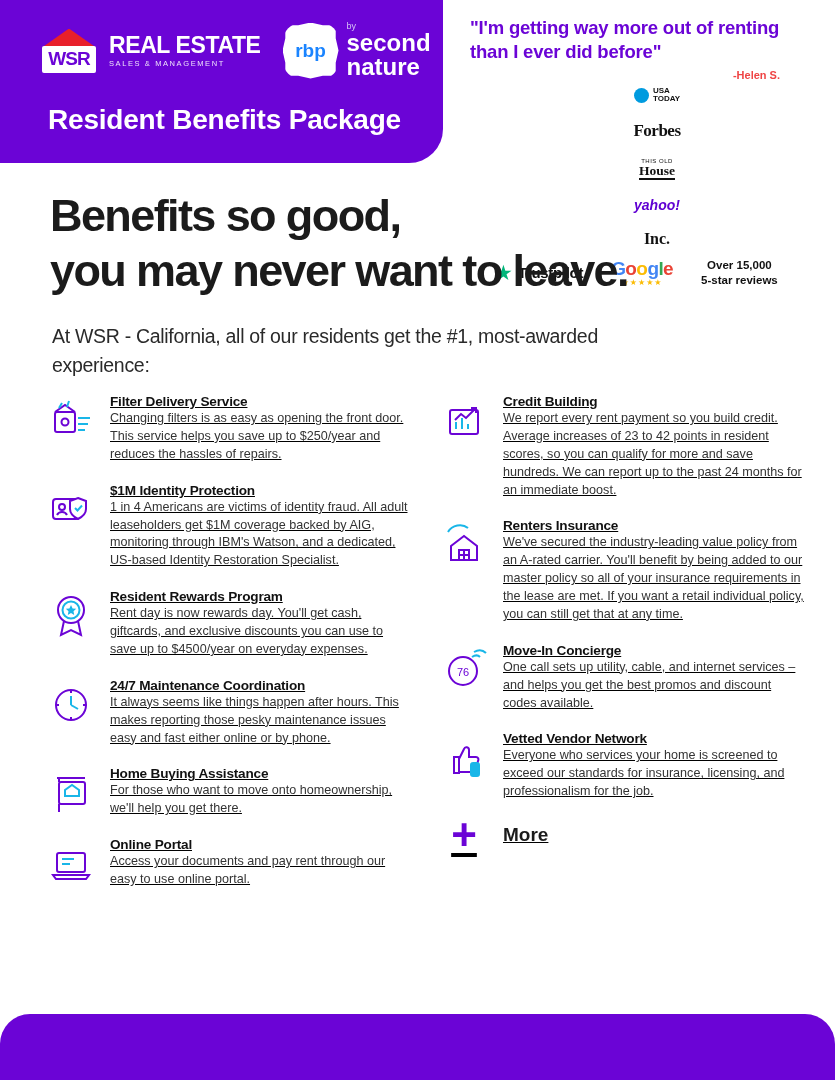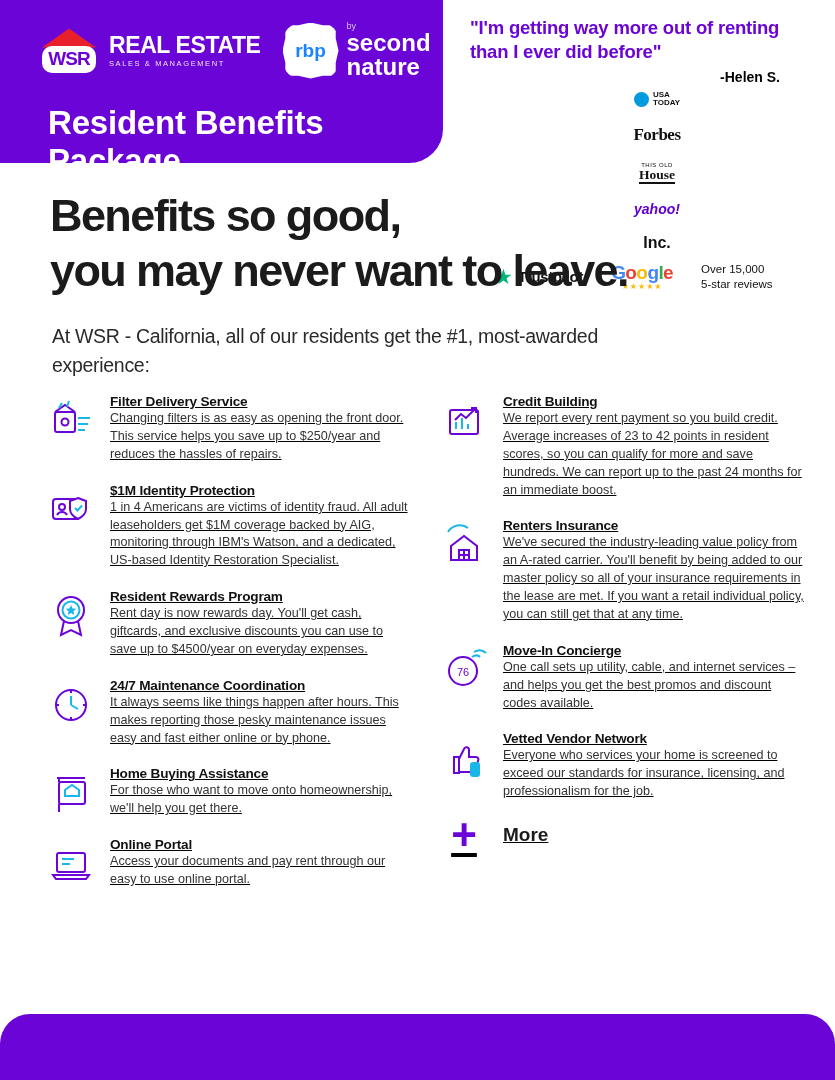--- a/index.html
+++ b/index.html
@@ -25,21 +25,21 @@
   .wsr-mark {
     width: 62px; height: 44px; position: relative;
   }
   .wsr-roof {
     position: absolute; top: 0; left: 4px; width: 54px; height: 19px;
     background: #e8202a;
     clip-path: polygon(50% 0%, 100% 100%, 0% 100%);
   }
   .wsr-body {
     position: absolute; top: 17px; left: 4px; width: 54px; height: 27px;
-    background: #ffffff; border-radius: 10px;
+    background: #ffffff; border-radius: 2px;
     color: #6b04d6; font-weight: bold; font-size: 19px;
     display: flex; align-items: center; justify-content: center;
     letter-spacing: -1px;
   }
   .wsr-words { color: #fff; line-height: 1; }
   .wsr-words .w1 { font-size: 23px; font-weight: bold; letter-spacing: -0.4px; }
   .wsr-words .w2 {
     font-size: 7.5px; letter-spacing: 1.6px; margin-top: 3px;
     color: #efe2fb;
   }
@@ -49,64 +49,64 @@
     display: flex; align-items: center; justify-content: center;
     color: #1a84ff; font-size: 19px; font-weight: bold;
     border-radius: 18px;
     clip-path: polygon(50% 0%, 72% 5%, 95% 5%, 95% 28%, 100% 50%, 95% 72%, 95% 95%, 72% 95%, 50% 100%, 28% 95%, 5% 95%, 5% 72%, 0% 50%, 5% 28%, 5% 5%, 28% 5%);
   }
   .rbp-sn { line-height: 1; }
   .rbp-sn .sn-by { color: #d8c2f6; font-size: 9px; }
   .rbp-sn .sn-name { color: #ffffff; font-size: 24px; font-weight: bold; line-height: 1.0; }
   .header-title {
     position: absolute; top: 104px; left: 48px;
-    color: #ffffff; font-size: 33px; font-weight: bold;
+    color: #ffffff; font-size: 28px; font-weight: bold;
     letter-spacing: -0.2px;
   }
 
   
   .press { position: absolute; top: 16px; left: 470px; width: 350px; }
   .quote {
     color: #6b04d6; font-size: 18.5px; font-weight: bold;
     line-height: 1.3; letter-spacing: -0.2px;
   }
   .quote-author {
-    color: #000000; font-size: 14px; font-weight: bold;
+    color: #ef4444; font-size: 11px; font-weight: bold;
     text-align: right; margin-top: 5px; padding-right: 40px;
   }
   .featured-label {
     color: #222; font-size: 11px; margin-top: 11px; margin-left: 22px;
   }
   .press-row1 {
     display: flex; align-items: center; gap: 17px;
     margin-top: 6px; margin-left: 24px; flex-direction: column;
   }
   .usat { display: flex; align-items: center; gap: 4px; }
   .usat-dot { width: 15px; height: 15px; border-radius: 50%; background: #009bdf; }
   .usat-txt { font-size: 8px; font-weight: bold; color: #111; line-height: 1.05; }
   .forbes { font-family: "Liberation Serif", serif; font-size: 17px; font-weight: bold; color: #111; letter-spacing: -0.5px; }
   .house { text-align: center; line-height: 1; }
   .house .h1 { font-size: 6px; color: #111; letter-spacing: 0.5px; }
   .house .h2 { font-family: "Liberation Serif", serif; font-size: 13.5px; font-weight: bold; color: #111; }
   .house .h3 { height: 2px; background: #111; margin-top: 1px; }
   .yahoo { color: #6001d2; font-size: 14px; font-weight: bold; font-style: italic; }
-  .incmag { font-family: Liberation Sans, sans-serif; font-size: 16px; font-weight: bold; color: #111; }
+  .incmag { font-family: Liberation Serif, serif; font-size: 16px; font-weight: bold; color: #111; }
   .press-row2 {
     display: flex; align-items: center; gap: 28px;
     margin-top: 10px; margin-left: 24px;
   }
   .trustpilot { display: flex; align-items: center; gap: 5px; }
   .tp-star { color: #00b67a; font-size: 21px; line-height: 1; }
   .tp-txt { font-size: 15px; font-weight: bold; color: #111; letter-spacing: -0.3px; }
   .google { text-align: center; line-height: 1; }
   .g-word { font-family: "Liberation Sans", sans-serif; font-size: 19px; font-weight: bold; letter-spacing: -0.6px; }
   .g-word .b { color: #4285f4; } .g-word .r { color: #ea4335; }
   .g-word .y { color: #fbbc05; } .g-word .g { color: #34a853; }
   .g-stars { color: #fbbc05; font-size: 8px; letter-spacing: 1px; margin-top: 1px; }
-  .reviews { font-size: 11.5px; font-weight: normal; color: #111; line-height: 1.25; text-align: left; }
+  .reviews { font-size: 11.5px; font-weight: bold; color: #111; line-height: 1.25; text-align: center; }
 
   
   .headline {
     position: absolute; top: 188px; left: 50px; width: 760px;
     color: #1b1b1b; font-size: 45px; font-weight: bold;
     line-height: 1.23; letter-spacing: -1.6px;
   }
   .subhead {
     position: absolute; top: 322px; left: 52px; width: 620px;
     color: #2a2a2a; font-size: 19.5px; line-height: 1.5;

